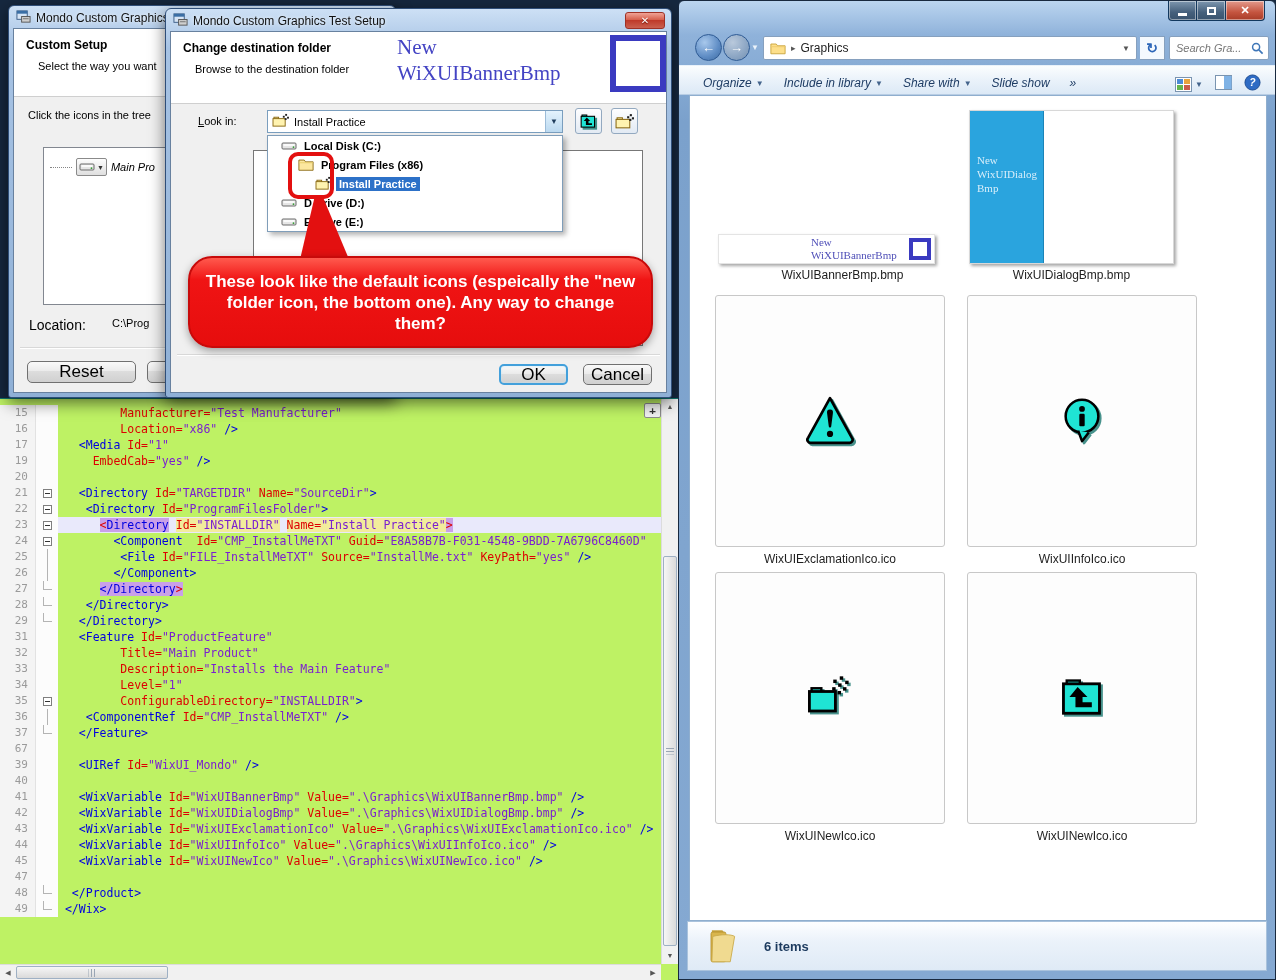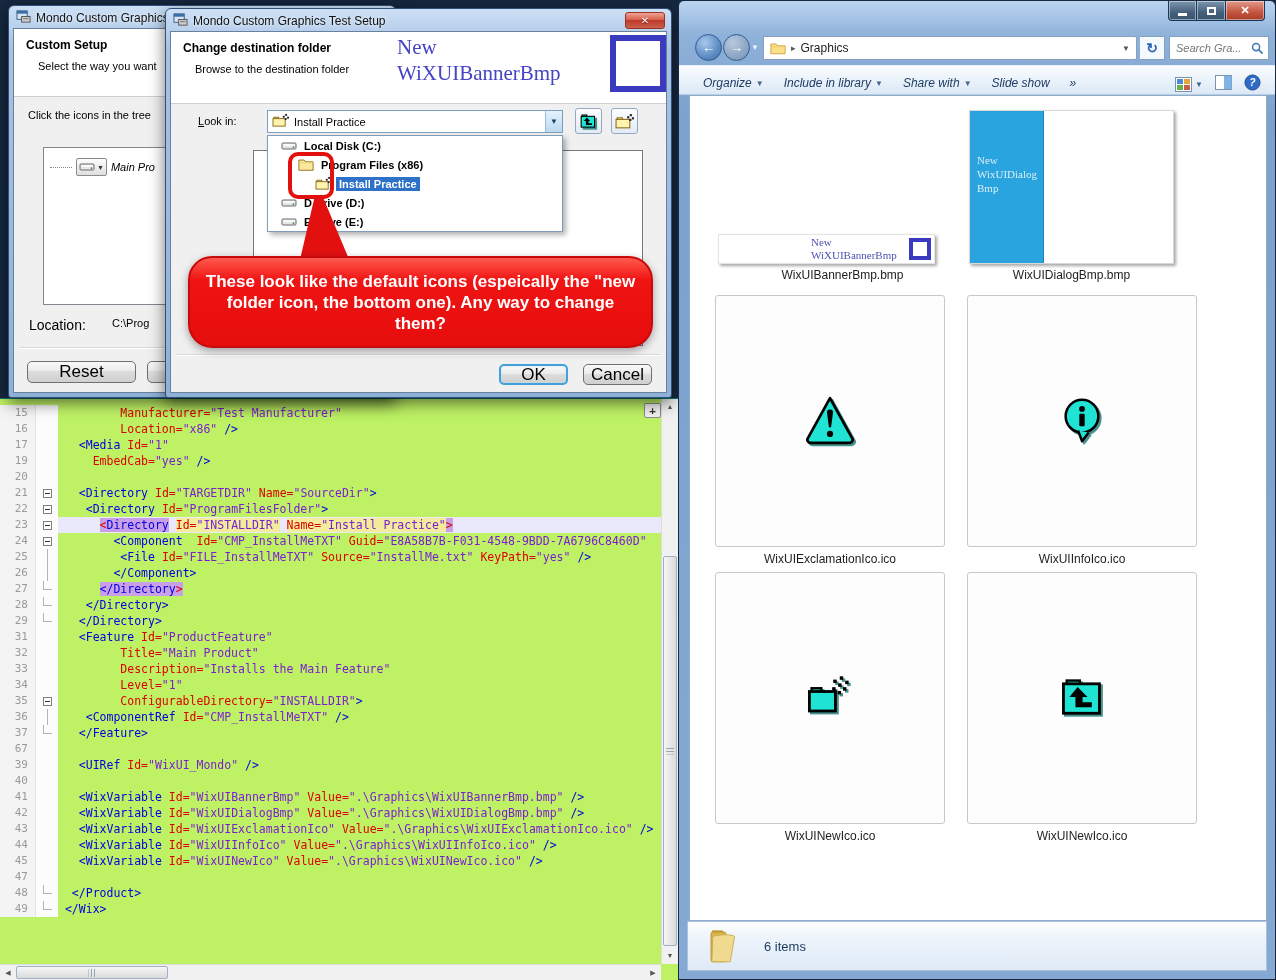--- a/index.html
+++ b/index.html
@@ -137,21 +137,21 @@
                 box-shadow:2px 2px 3px rgba(0,0,0,.35);}
   .thumb-dialog .blue{position:absolute;left:0;top:0;width:74px;height:100%;background:#2AA4DE;border-right:1px solid #1B84B8;}
   .thumb-dialog .dt{position:absolute;left:7px;top:42px;font-family:"Liberation Serif",serif;font-size:11px;
                     line-height:14px;color:#D8EEFA;}
   .ex-box{position:absolute;width:230px;height:252px;background:#FDFDFD;border:1px solid #C8C8C8;border-radius:3px;
           display:flex;align-items:center;justify-content:center;}
   .cyan-ic{filter:drop-shadow(2px 2px 0 rgba(10,110,102,.75));}
   .ex-status{position:absolute;left:8px;right:8px;bottom:8px;height:50px;
              background:linear-gradient(180deg,#FDFEFF,#EBF2FA 40%,#DFEAF6);border:1px solid #A9C2DC;
              display:flex;align-items:center;gap:18px;padding-left:16px;}
-  .status-text{font-size:13px;color:#1C3A5E;}
+  .status-text{font-size:13px;color:#1C3A5E;font-weight:bold;}
 </style>
 </head>
 <body>
 
 <div class="stage">
 
   <div class="code-editor">
     <div class="ce-lines" id="code-lines">
         <div class="cl">
           <span class="ln">15</span>

